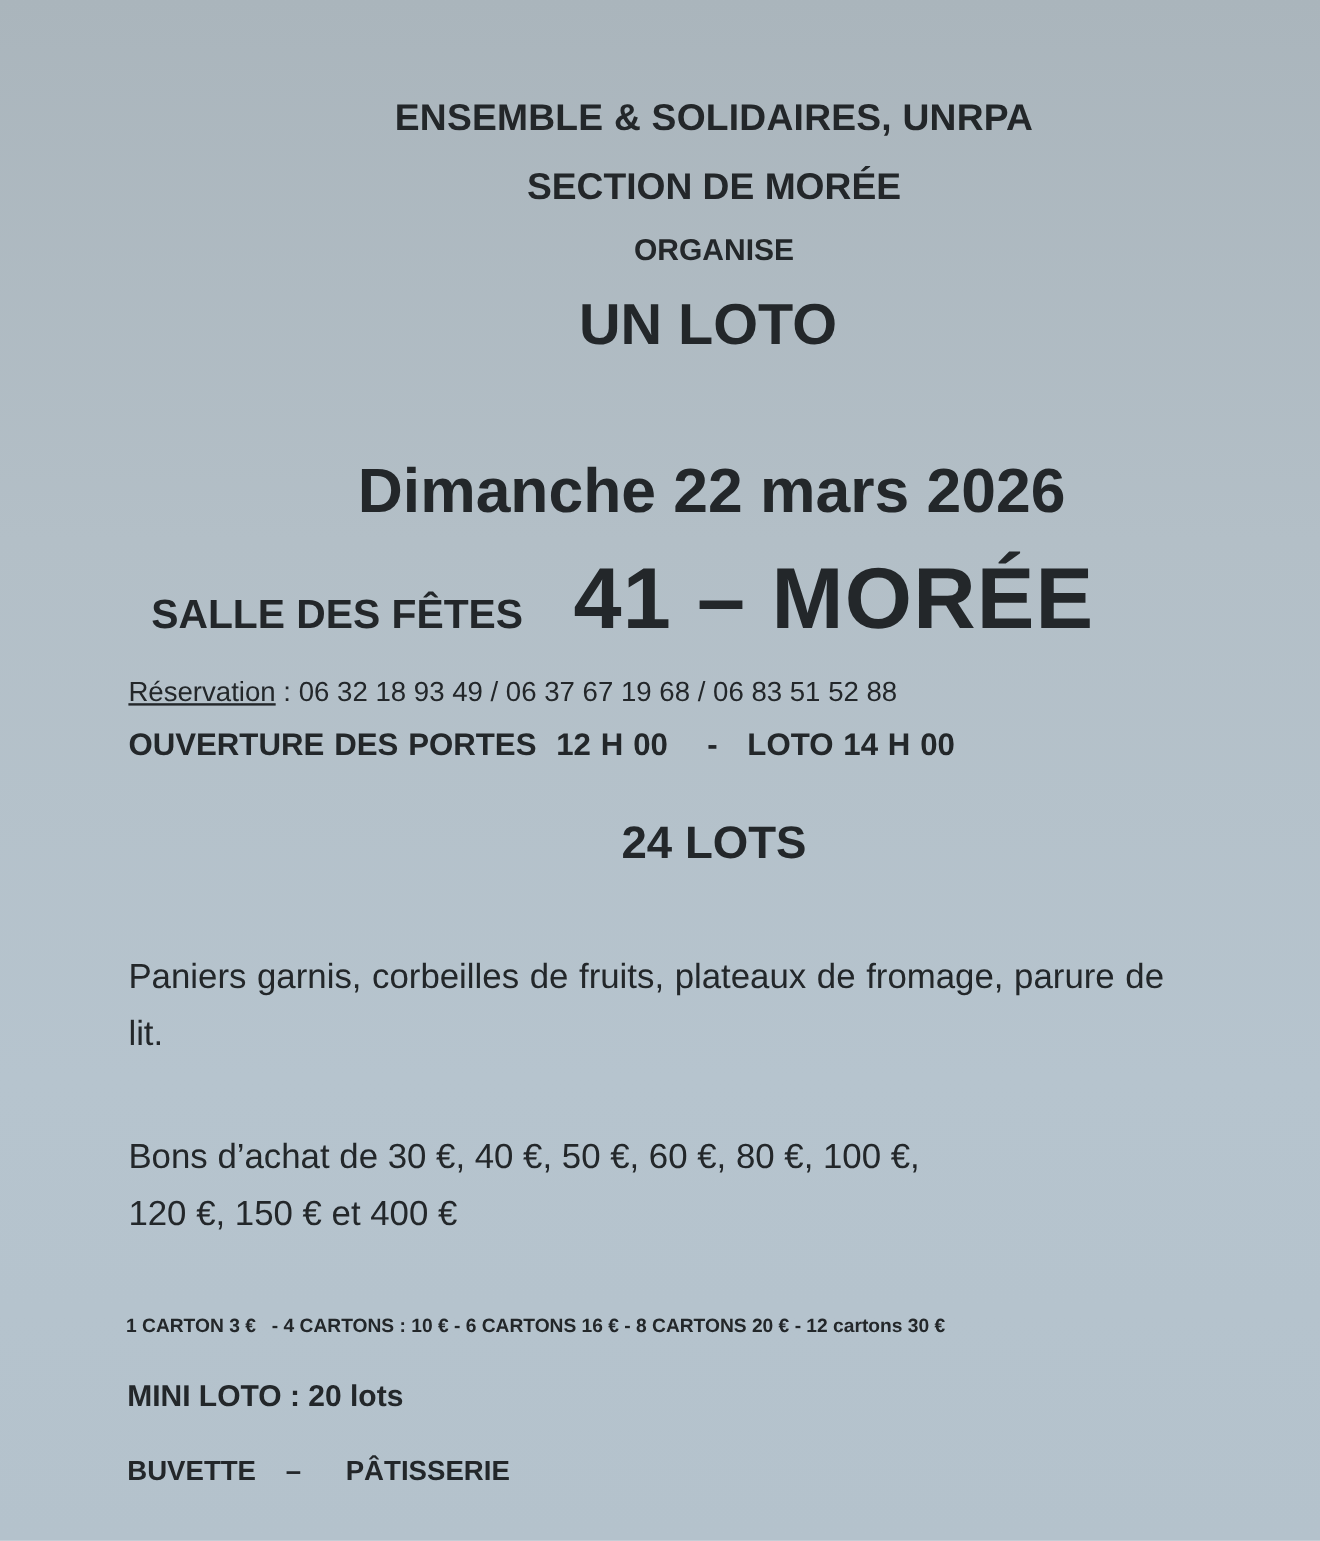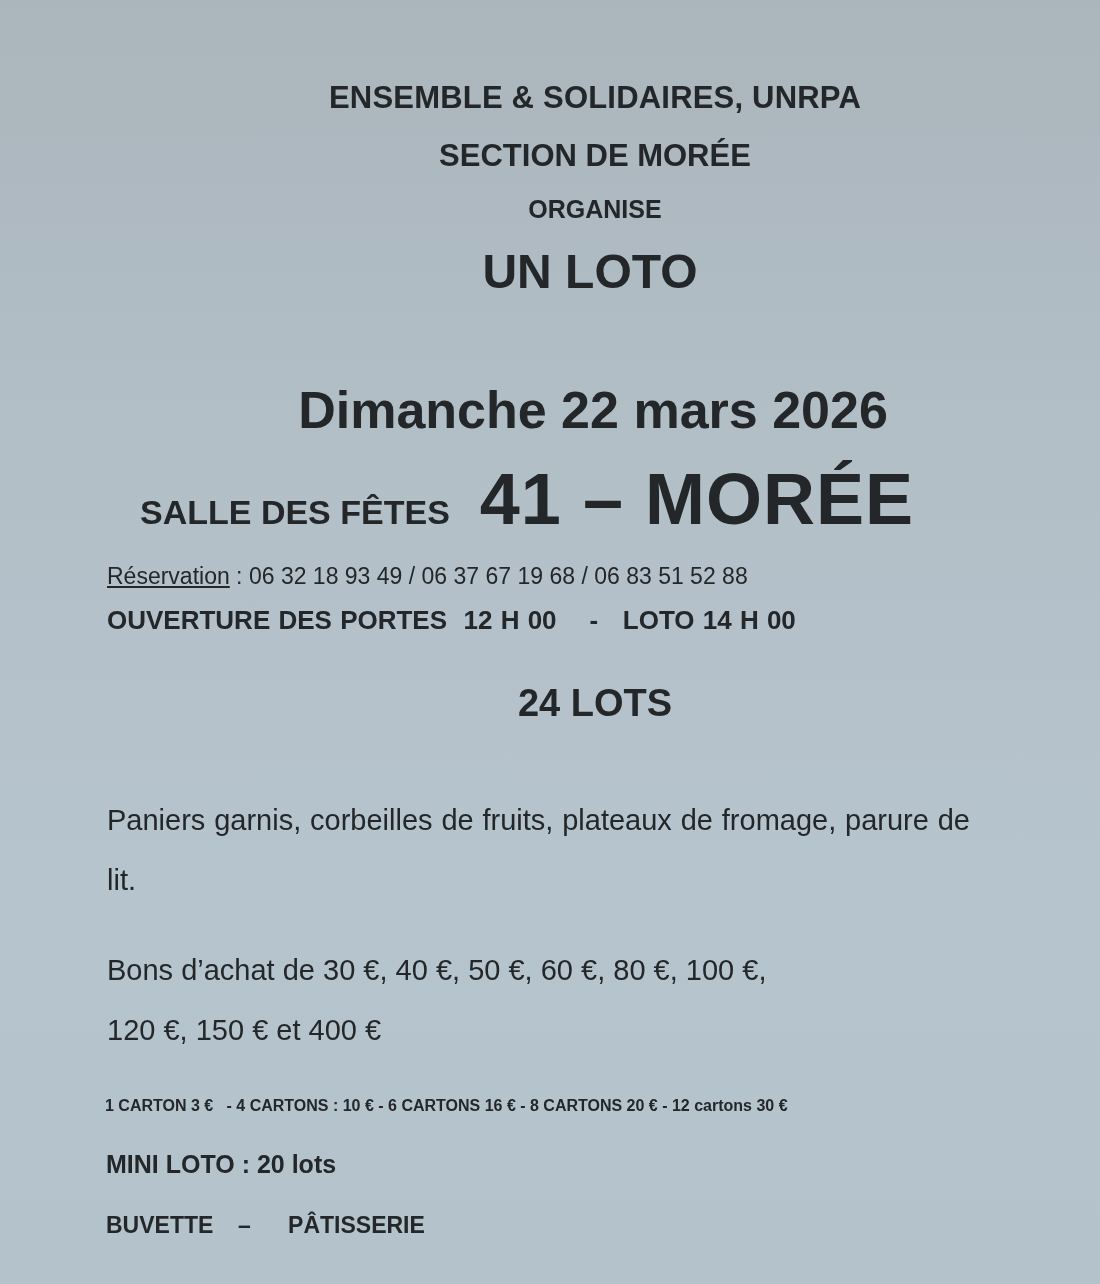--- a/index.html
+++ b/index.html
@@ -12,28 +12,28 @@
     }
     .poster { position: absolute; inset: 0; }
     .abs { position: absolute; white-space: nowrap; }
     .center { left: 0; right: 0; text-align: center; }
     .b { font-weight: bold; }
     .title1 { top: 80px; font-size: 31px; letter-spacing: 0.2px; left: 90px; }
     .title2 { top: 138px; font-size: 31px; left: 90px; }
     .title3 { top: 195px; font-size: 25px; left: 90px; }
     .loto { top: 244px; font-size: 48px; left: 80px; }
     .date { top: 356px; font-size: 52px; left: 86px; margin-top: 24px; }
-    .salle-row { top: 458px; left: 140px; display: flex; align-items: baseline; gap: 30px; }
+    .salle-row { top: 458px; left: 126px; display: flex; align-items: baseline; gap: 42px; }
     .salle { font-size: 34px; }
     .city { font-size: 72px; letter-spacing: 1px; }
     .resa { top: 563px; left: 107px; font-size: 23px; font-weight: normal; }
     .resa u { text-decoration: underline; }
     .ouv { top: 605px; left: 107px; font-size: 26px; font-weight: bold; word-spacing: 1px; }
     .lots { top: 682px; font-size: 38px; left: 90px; text-align: center; }
-    .para { left: 107px; width: 863px; font-size: 29px; line-height: 60px; white-space: normal; }
+    .para { left: 107px; width: 863px; font-size: 29px; line-height: 48px; white-space: normal; }
     .para1 { top: 790px; text-align: justify; }
     .para2 { top: 940px; }
     .cartons { top: 1097px; left: 105px; font-size: 16px; font-weight: bold; }
     .mini { top: 1150px; left: 106px; font-size: 25px; font-weight: bold; }
     .buvette { top: 1212px; left: 106px; font-size: 23px; font-weight: bold; word-spacing: 6px; }
   </style>
 </head>
 <body>
 
 <div class="poster">

